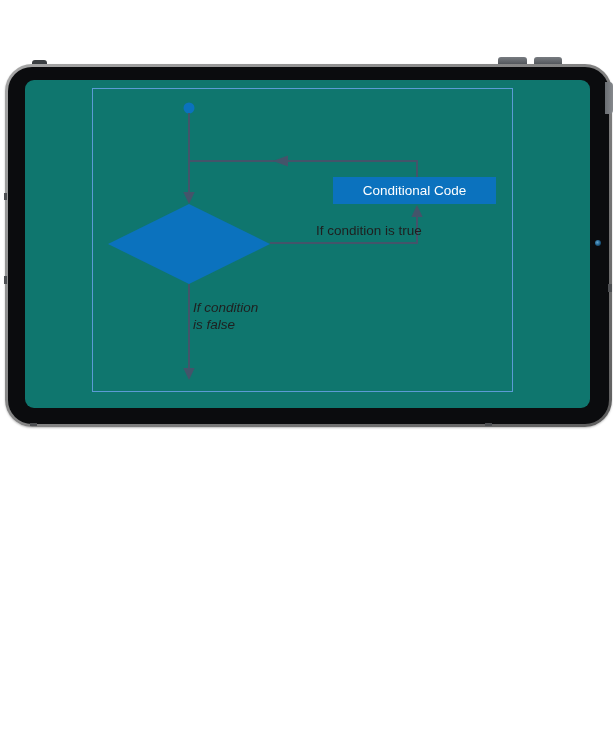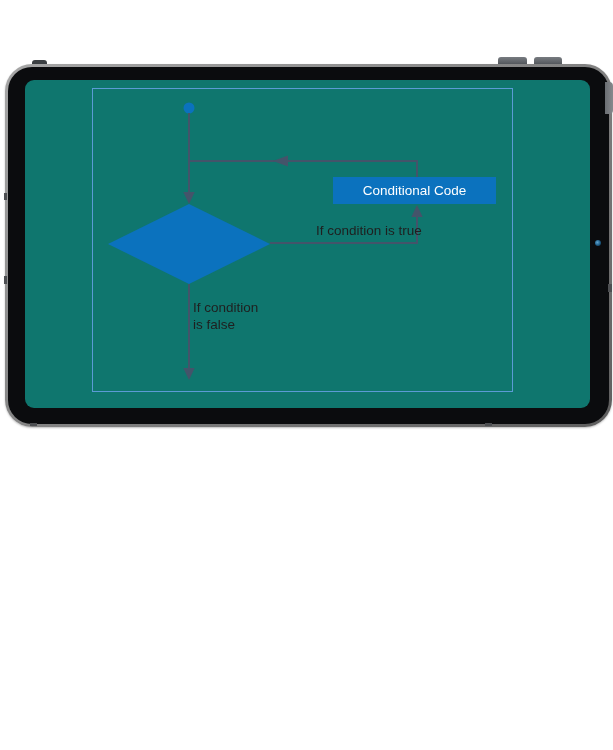--- a/index.html
+++ b/index.html
@@ -69,21 +69,21 @@
     font-size: 13.5px;
     display: flex;
     align-items: center;
     justify-content: center;
     text-align: center;
     white-space: nowrap;
   }
   .lbl-code      { left: 308px; top: 97px;  width: 163px; height: 27px; }
   .lbl-condition { left: 94px;  top: 153px; width: 140px; height: 22px; }
   .lbl-true      { left: 247px; top: 142px; margin-left: 44px; }
-  .lbl-false     { left: 168px; top: 220px; line-height: 16.5px; }
+  .lbl-false     { left: 168px; top: 220px; line-height: 16.5px; font-style: italic; }
   .lbl-false span { display: block; }
 </style>
 </head>
 <body>
 
 <div class="stage">
 
   <div class="hw-btn btn-top-left"></div>
   <div class="hw-btn btn-vol-1"></div>
   <div class="hw-btn btn-vol-2"></div>

